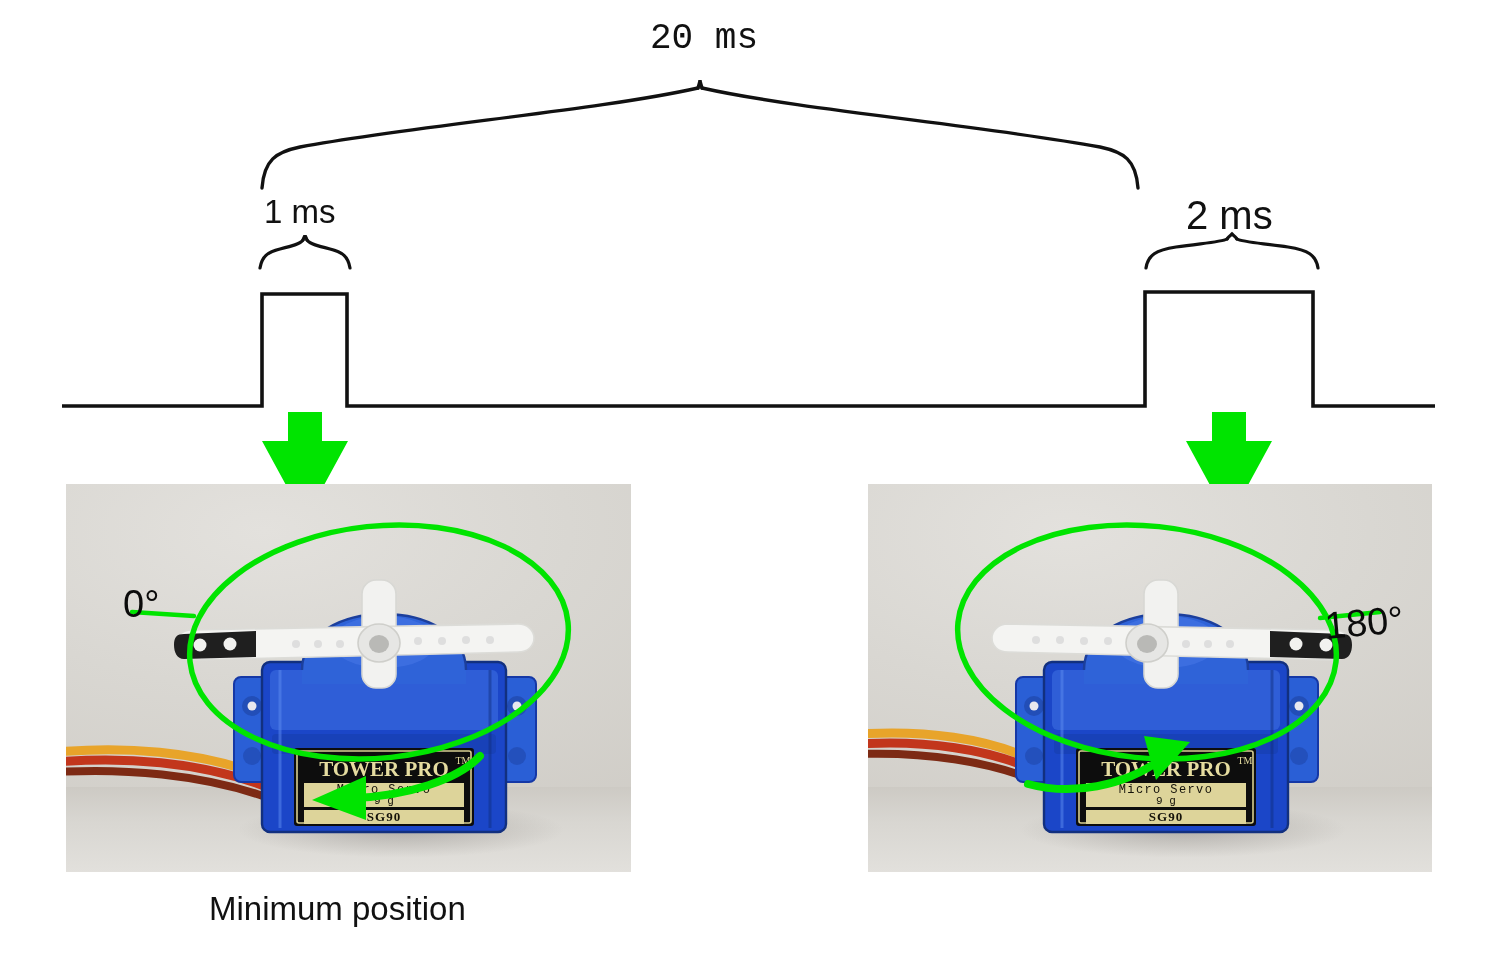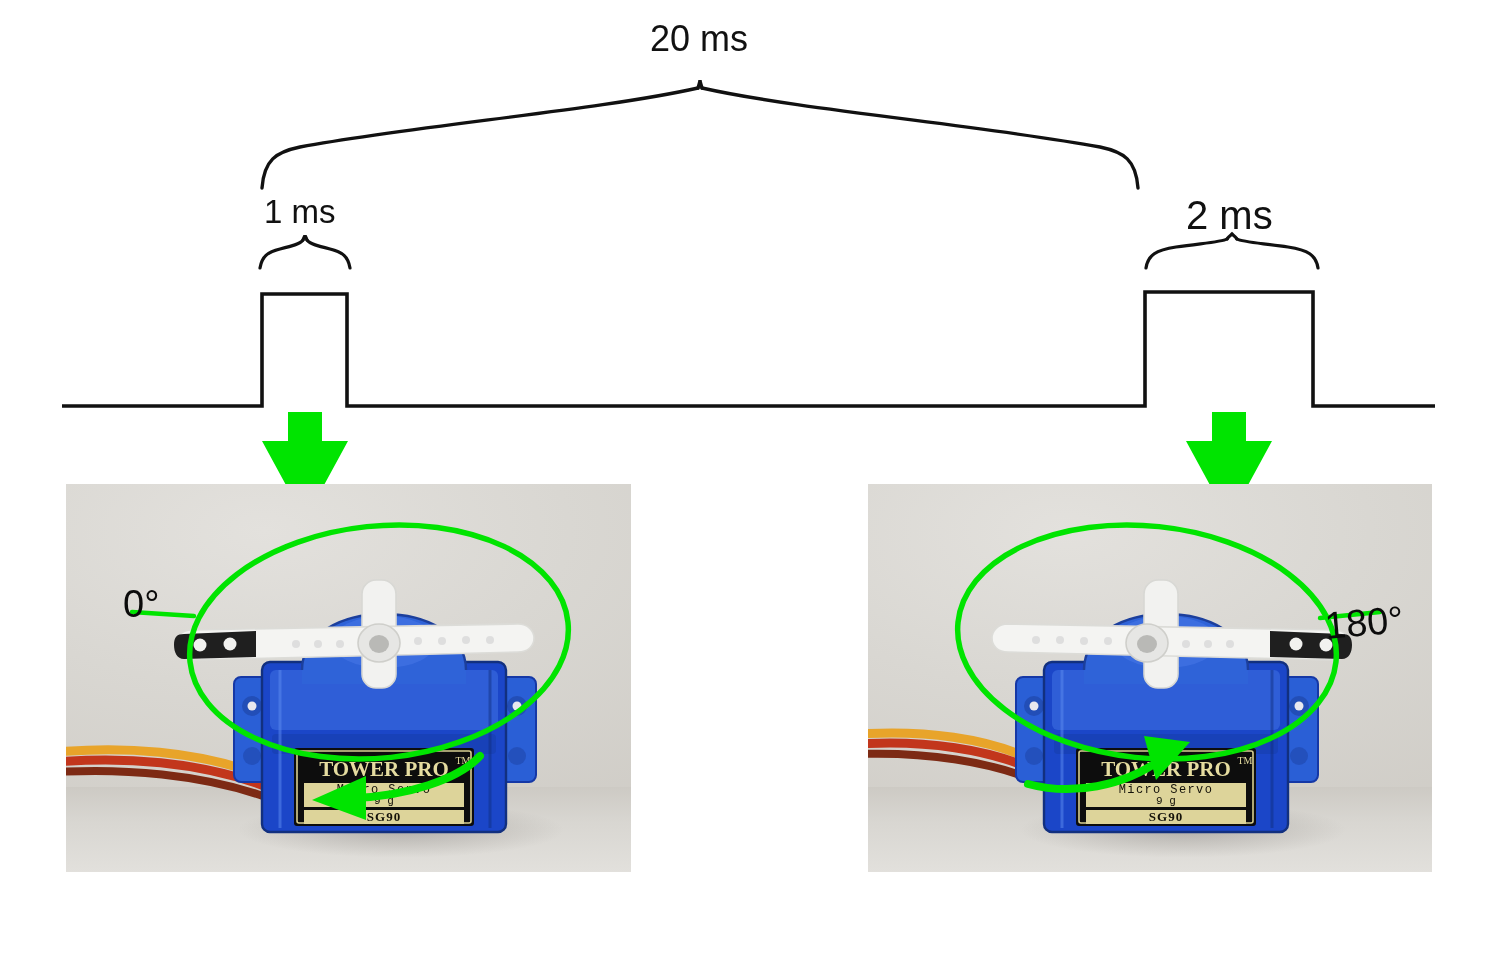--- a/index.html
+++ b/index.html
@@ -1,21 +1,21 @@
 <!DOCTYPE html>
 <html><head>
 <meta charset="utf-8">
 <style>
   html,body{margin:0;padding:0;background:#fff;}
   body{width:1496px;height:956px;position:relative;overflow:hidden;
        font-family:"Liberation Sans","DejaVu Sans",sans-serif;color:#000;}
   #stage{position:absolute;inset:0;width:1496px;height:956px;}
   svg.layer{position:absolute;left:0;top:0;width:1496px;height:956px;overflow:visible;}
   .lbl{position:absolute;white-space:nowrap;color:#111;}
-  .lbl-20ms{left:650px;top:18px;font-size:36px;}
+  .lbl-20ms{left:650px;top:18px;font-size:36px;font-family:Liberation Mono, monospace;}
   .lbl-1ms{left:264px;top:193px;font-size:33px;text-align:center;}
   .lbl-2ms{left:1186px;top:193px;font-size:40px;}
   .cap{position:absolute;font-size:33px;color:#111;white-space:nowrap;}
   .cap-min{left:209px;top:890px;}
   .cap-max{left:1007px;top:890px;}
   .deg{position:absolute;font-size:38px;color:#0b0b0b;white-space:nowrap;}
   .deg0{left:123px;top:583px;}
   .deg180{left:1325px;top:605px;transform:rotate(-5deg);transform-origin:0 50%;}
   .photo{position:absolute;overflow:hidden;background:#86efac;}
   .photo .bgwall{position:absolute;inset:0;
@@ -220,14 +220,15 @@
         <polygon points="276,252 322,258 288,296" fill="#00e400"></polygon>
       </g>
 
       <line x1="452" y1="134" x2="512" y2="128" stroke="#00e400" stroke-width="4.5" stroke-linecap="round"></line>
     </svg>
   </div>
 
   <div class="deg deg0">0°</div>
   <div class="deg deg180">180°</div>
 
+  <div class="cap cap-min">Minimum position</div>
 
 </div>
 
 </body></html>

